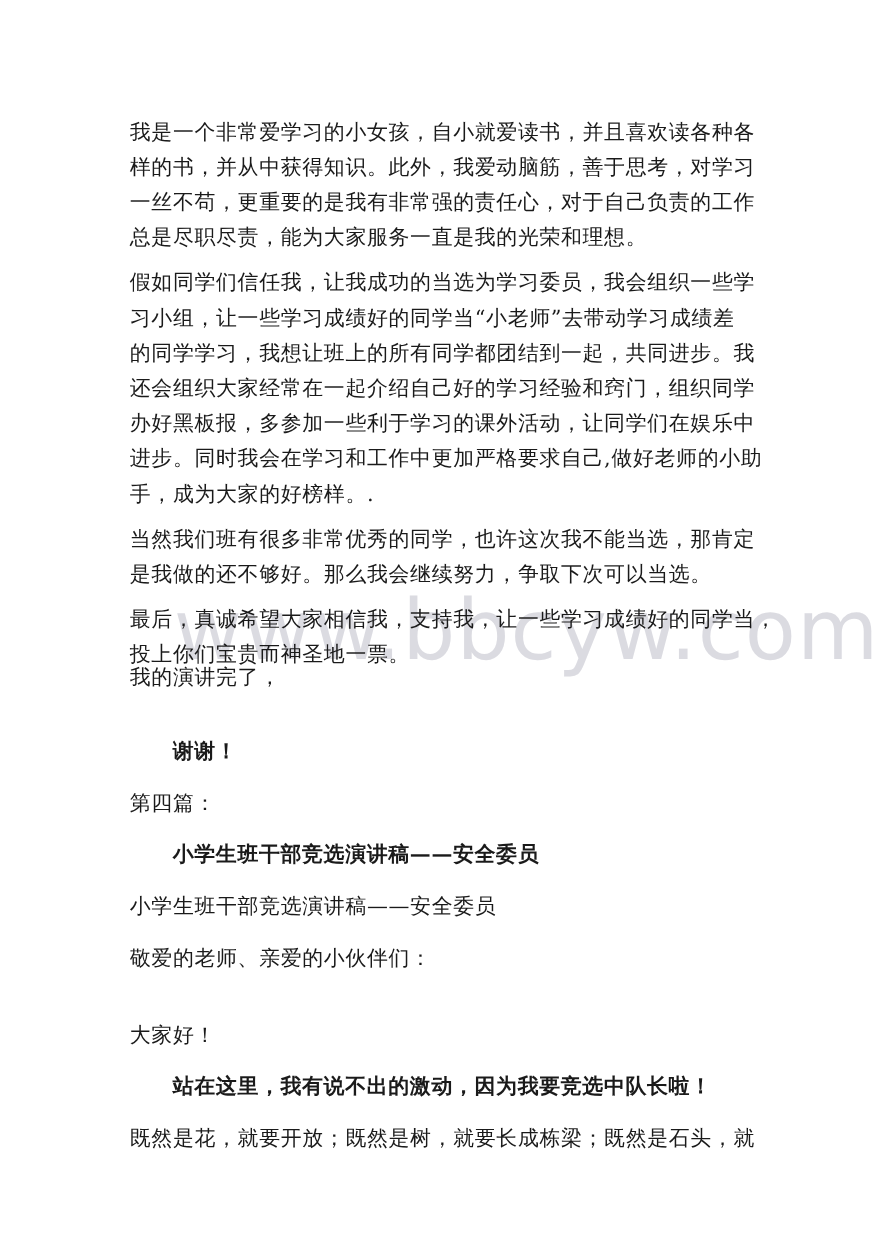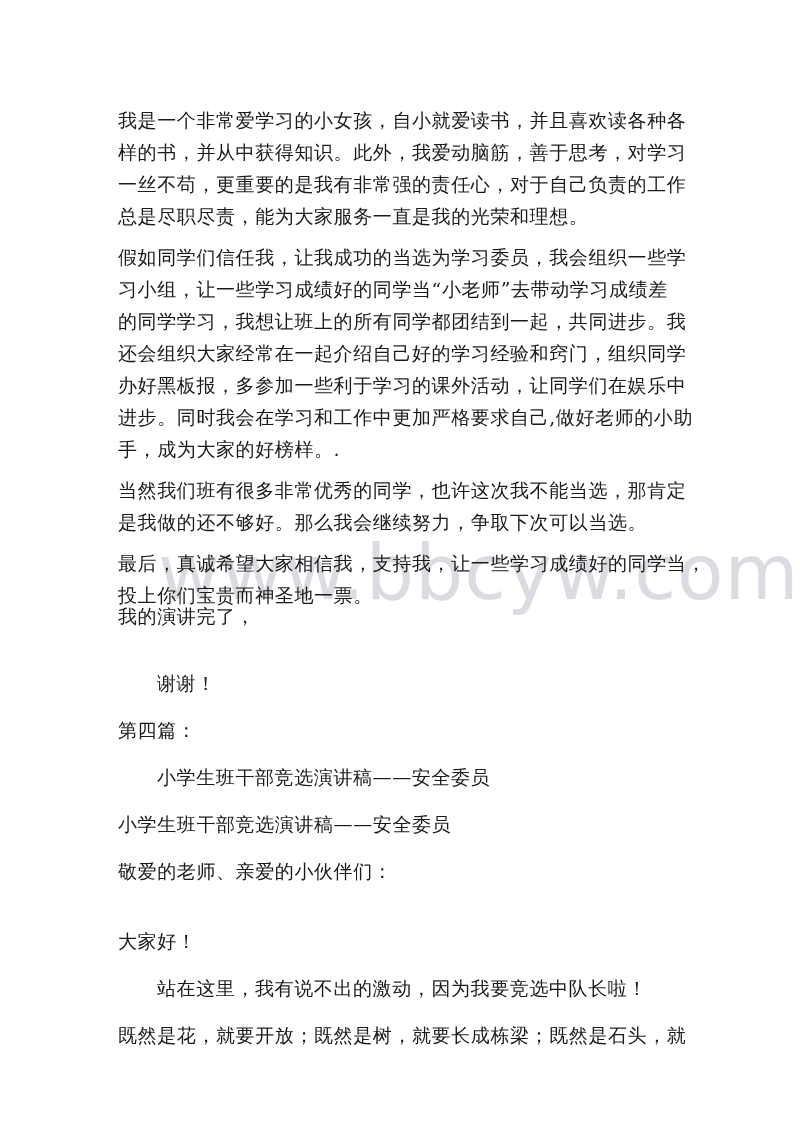--- a/index.html
+++ b/index.html
@@ -24,21 +24,21 @@
     }
     .line {
       position: absolute;
       left: 118px;
       font-size: 19px;
       line-height: 24px;
       white-space: nowrap;
       letter-spacing: 0.6px;
       z-index: 2;
     }
-    .indent { left: 157px; }
+    .indent { left: 157px; font-weight: bold; }
     .watermark {
       position: absolute;
       left: 158px;
       top: 533px;
       font-family: "DejaVu Sans", "Liberation Sans", sans-serif;
       font-size: 76px;
       line-height: 80px;
       color: rgba(190, 190, 200, 0.55);
       letter-spacing: 1px;
       z-index: 1;

